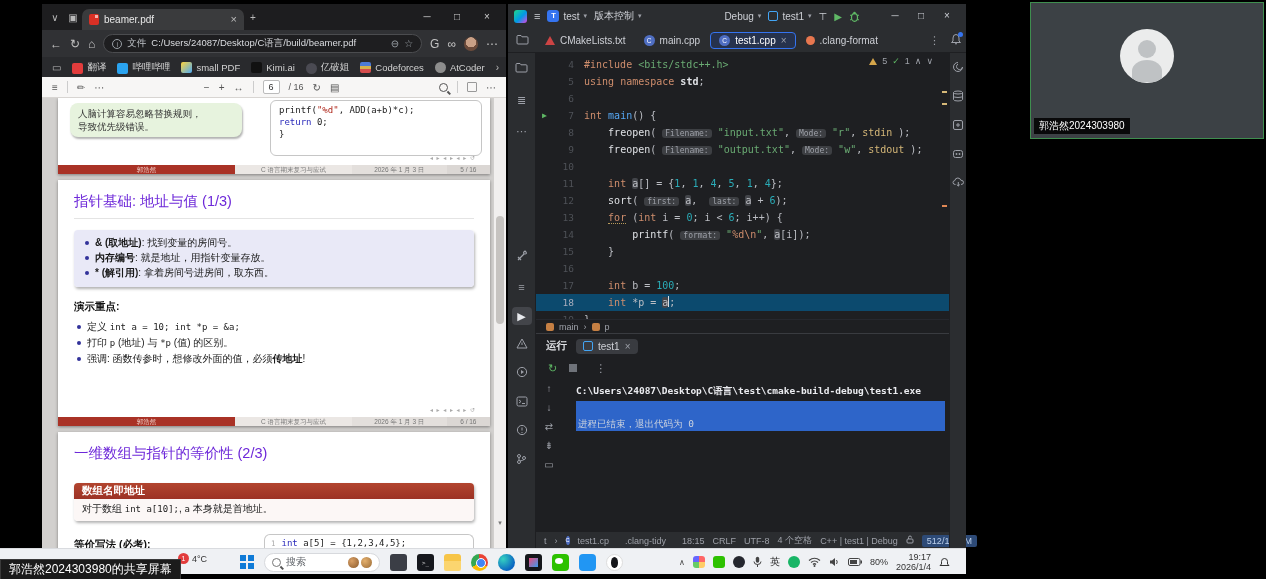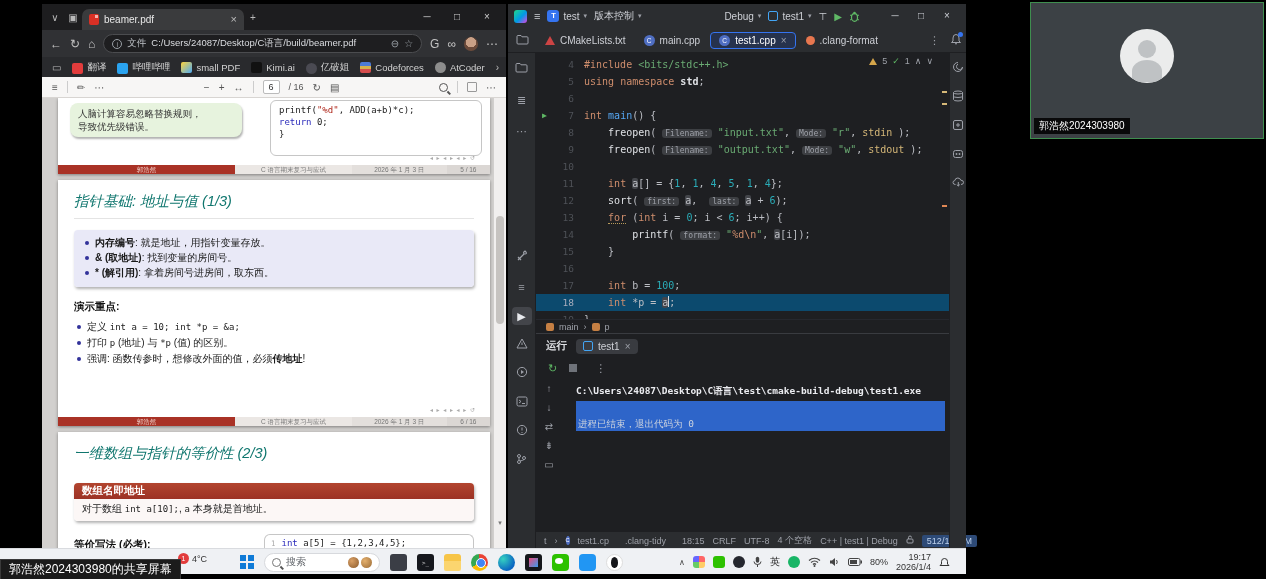--- a/index.html
+++ b/index.html
@@ -60,21 +60,21 @@
   .codebox5 { position:absolute; left:212px; top:2px; width:212px; height:56px; border:1px solid #c6c6c6;
               border-radius:6px; padding:3px 8px; font-size:9px; line-height:12px; color:#222; }
   .navline { position:absolute; right:14px; font-size:6px; color:#aaa; letter-spacing:1px; }
   .s5 .navline { bottom:13px; }
   .s6 .navline { bottom:13px; }
   .ft { position:absolute; bottom:0; left:0; right:0; height:9px; display:flex; font-size:6.5px; line-height:9px; }
   .ft .f1 { width:41%; background:#a93226; color:#f0d4cd; text-align:center; }
   .ft .f2 { width:27%; background:#ebe7e4; color:#777; text-align:center; }
   .ft .f3 { width:22%; background:#e3dfdc; color:#777; text-align:center; }
   .ft .f4 { width:10%; background:#dbd7d4; color:#777; text-align:center; }
-  .stitle { color:#0f766e; font-size:14.5px; padding:12px 16px 0 16px;font-style:italic; }
+  .stitle { color:#6d28d9; font-size:14.5px; padding:12px 16px 0 16px; }
   .s6 .hr { height:1px; background:#e4e4e4; margin:7px 16px 0 16px; }
   .corebox { margin:11px 16px 0 16px; border-radius:4px; box-shadow:1px 2px 3px rgba(0,0,0,.3); overflow:hidden; }
   .corebox .hd { background:linear-gradient(180deg,#4a4ab2,#32329a); color:#fff; font-size:10.5px; font-weight:bold;
                  padding:1px 8px; }
   .corebox .bd { background:#e9e9f7; padding:5px 8px 7px 8px; }
   .s-ul { list-style:none; }
   .s-ul li { position:relative; padding-left:13px; font-size:10px; color:#1a1a1a; line-height:15px; }
   .s-ul li::before { content:""; position:absolute; left:3px; top:5.5px; width:4px; height:4px; border-radius:50%;
                      background:#32329a; }
   .demohd { font-size:10.5px; font-weight:bold; color:#111; margin:13px 16px 0 16px; }
@@ -357,22 +357,22 @@
           <span class="f4">5 / 16</span>
         </div>
       </div>
 
       <div class="slide s6">
         <div class="stitle">指针基础: 地址与值 (1/3)</div>
         <div class="hr"></div>
         <div class="corebox">
           <div class="bd">
             <ul class="s-ul">
+              <li><span class="tk-b">&amp; (取地址)</span><span class="tk-pl">: 找到变量的房间号。</span></li>
               <li><span class="tk-b">内存编号</span><span class="tk-pl">: 就是地址，用指针变量存放。</span></li>
-              <li><span class="tk-b">&amp; (取地址)</span><span class="tk-pl">: 找到变量的房间号。</span></li>
               <li><span class="tk-b">* (解引用)</span><span class="tk-pl">: 拿着房间号进房间，取东西。</span></li>
             </ul>
           </div>
         </div>
         <div class="demohd">演示重点:</div>
         <ul class="s-ul demo-ul">
           <li><span class="tk-pl">定义 </span><span class="tk-mono">int a = 10; int *p = &amp;a;</span></li>
           <li><span class="tk-pl">打印 </span><span class="tk-mono">p</span><span class="tk-pl"> (地址) 与 </span><span class="tk-mono">*p</span><span class="tk-pl"> (值) 的区别。</span></li>
           <li><span class="tk-pl">强调: 函数传参时，想修改外面的值，必须</span><span class="tk-b">传地址</span><span class="tk-pl">!</span></li>
         </ul>

